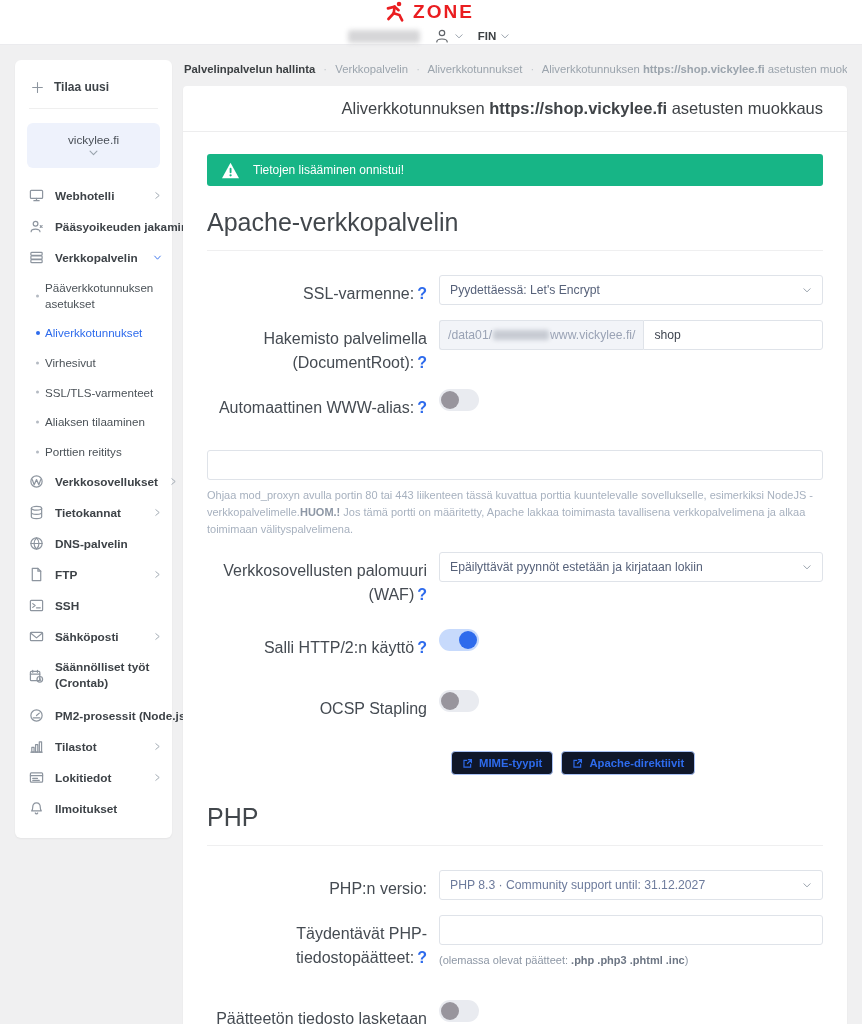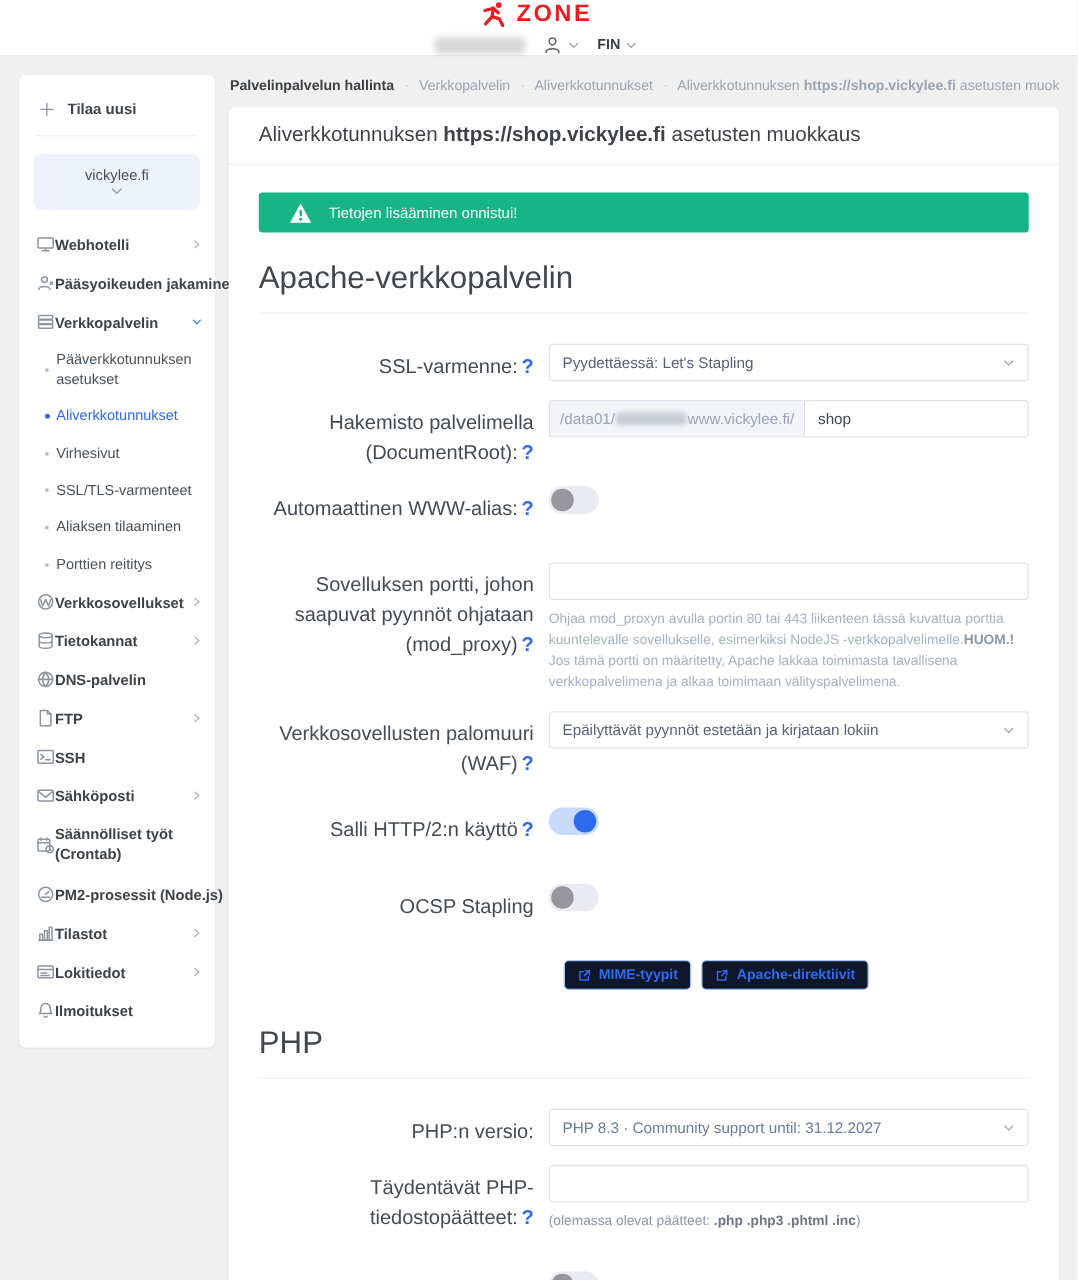--- a/index.html
+++ b/index.html
@@ -29,42 +29,42 @@
   .side {
     width: 157px; background: #fff; border-radius: 6px;
     box-shadow: 0 1px 2px rgba(0,0,0,.05); padding: 6px 0 14px; flex: none;
   }
   .tilaa { display: flex; align-items: center; gap: 10px; padding: 14px 16px 12px; font-size: 12px; font-weight: 700; color: #3e4449; cursor: pointer; }
   .side-divider { border-top: 1px solid #efefef; margin: 2px 14px 14px; }
   .domain-select {
     margin: 0 12px 12px; background: #eef2fc; border-radius: 6px; padding: 10px 10px;
     font-size: 11.8px; color: #494f57; display: flex; justify-content: space-between; align-items: center; cursor: pointer; flex-direction: column;
   }
-  .nav-item { display: flex; align-items: center; gap: 0; padding: 8px 10px 8px 14px; font-size: 11.8px; font-weight: 700; color: #3d4247; cursor: pointer; }
+  .nav-item { display: flex; align-items: center; gap: 11px; padding: 8px 10px 8px 14px; font-size: 11.8px; font-weight: 700; color: #3d4247; cursor: pointer; }
   .nav-ic { width: 15px; height: 15px; flex: none; display: flex; }
   .nav-label { white-space: nowrap; }
   .nav-label.wrap { white-space: normal; line-height: 1.35; }
   .nav-chev { margin-left: auto; display: flex; }
   .sub { position: relative; padding: 7px 10px 7px 30px; font-size: 11.6px; color: #4a5157; line-height: 1.35; cursor: pointer; }
   .sub::before { content: ""; position: absolute; left: 21px; top: 50%; transform: translateY(-50%); width: 3px; height: 3px; border-radius: 50%; background: #b4bac2; }
   .sub.active { color: #2e6bec; }
   .sub.active::before { background: #2e6bec; width: 4px; height: 4px; }
   
   .main { flex: 1; min-width: 0; }
   .breadcrumb { font-size: 11.3px; color: #9ba4ad; margin: 3px 0 11px 1px; white-space: nowrap; overflow: hidden; }
   .bc-root { color: #3c4043; font-weight: 700; cursor: pointer; }
   .bc-sep { margin: 0 5px; color: #c2c8ce; }
   .bc-link { cursor: pointer; }
   .bc-bold { font-weight: 700; }
   .card { background: #fff; border-radius: 4px; box-shadow: 0 1px 2px rgba(0,0,0,.06); padding-bottom: 6px; }
-  .card-title { padding: 13px 24px; font-size: 16.5px; color: #3f4347; border-bottom: 1px solid #ededee; }
+  .card-title { padding: 13px 24px; font-size: 16.5px; color: #3f4347; border-bottom: 1px solid #ededee; text-align: right; }
   .card-title b { font-weight: 700; }
   .card-body { padding: 22px 24px 0; }
   
-  .alert { display: flex; align-items: center; background: #17b586; border-radius: 3px; color: #fff; font-size: 12px; font-weight: 500; height: 32px; margin-bottom: 22px; padding-left: 10px; }
+  .alert { display: flex; align-items: center; background: #17b586; border-radius: 3px; color: #fff; font-size: 12px; font-weight: 500; height: 32px; margin-bottom: 22px; }
   .alert-ic { width: 46px; display: flex; justify-content: center; }
   
   .sec-heading { font-size: 25px; font-weight: 400; color: #42474c; padding-bottom: 13px; border-bottom: 1px solid #efeff0; margin-bottom: 24px; }
   
   .frow { display: flex; margin-bottom: 14px; }
   .frow.gap-lg { margin-bottom: 30px; }
   .flabel { width: 232px; flex: none; text-align: right; padding: 7px 12px 0 0; font-size: 16px; color: #454b52; line-height: 1.5; }
   .q { color: #2e6bec; font-weight: 800; margin-left: 3px; cursor: pointer; }
   .ffield { flex: 1; min-width: 0; }
   .select { border: 1px solid #dfe3e9; border-radius: 3px; background: #fff; height: 30px; padding: 0 10px; font-size: 12.2px; color: #57627a; display: flex; align-items: center; justify-content: space-between; cursor: pointer; }
@@ -362,21 +362,21 @@
           </span>
           <span>Tietojen lisääminen onnistui!</span>
         </div>
 
         <h1 class="sec-heading">Apache-verkkopalvelin</h1>
 
         <div class="frow">
           <div class="flabel"><span>SSL-varmenne:</span><span class="q">?</span></div>
           <div class="ffield">
             <div class="select">
-              <span>Pyydettäessä: Let's Stapling</span>
+              <span>Pyydettäessä: Let's Encrypt</span>
               <svg class="chev" width="10" height="10" viewBox="0 0 16 16">
                   <polyline points="3,6 8,11 13,6"></polyline>
                 </svg>
             </div>
           </div>
         </div>
 
         <div class="frow">
           <div class="flabel"><span>Hakemisto palvelimella (DocumentRoot):</span><span class="q">?</span></div>
           <div class="ffield">
@@ -392,21 +392,20 @@
         </div>
 
         <div class="frow gap-lg">
           <div class="flabel"><span>Automaattinen WWW-alias:</span><span class="q">?</span></div>
           <div class="ffield">
             <span class="toggle off"><span class="knob"></span></span>
           </div>
         </div>
 
         <div class="frow">
-          <div class="flabel"><span>Sovelluksen portti, johon saapuvat pyynnöt ohjataan (mod_proxy)</span><span class="q">?</span></div>
           <div class="ffield">
             <input class="tinput" type="text" value="" style="">
             <div class="help-text"><span>Ohjaa mod_proxyn avulla portin 80 tai 443 liikenteen tässä kuvattua porttia kuuntelevalle sovellukselle, esimerkiksi NodeJS -verkkopalvelimelle.</span><b>HUOM.!</b><span> Jos tämä portti on määritetty, Apache lakkaa toimimasta tavallisena verkkopalvelimena ja alkaa toimimaan välityspalvelimena.</span></div>
           </div>
         </div>
 
         <div class="frow">
           <div class="flabel"><span>Verkkosovellusten palomuuri (WAF)</span><span class="q">?</span></div>
           <div class="ffield">
             <div class="select">

